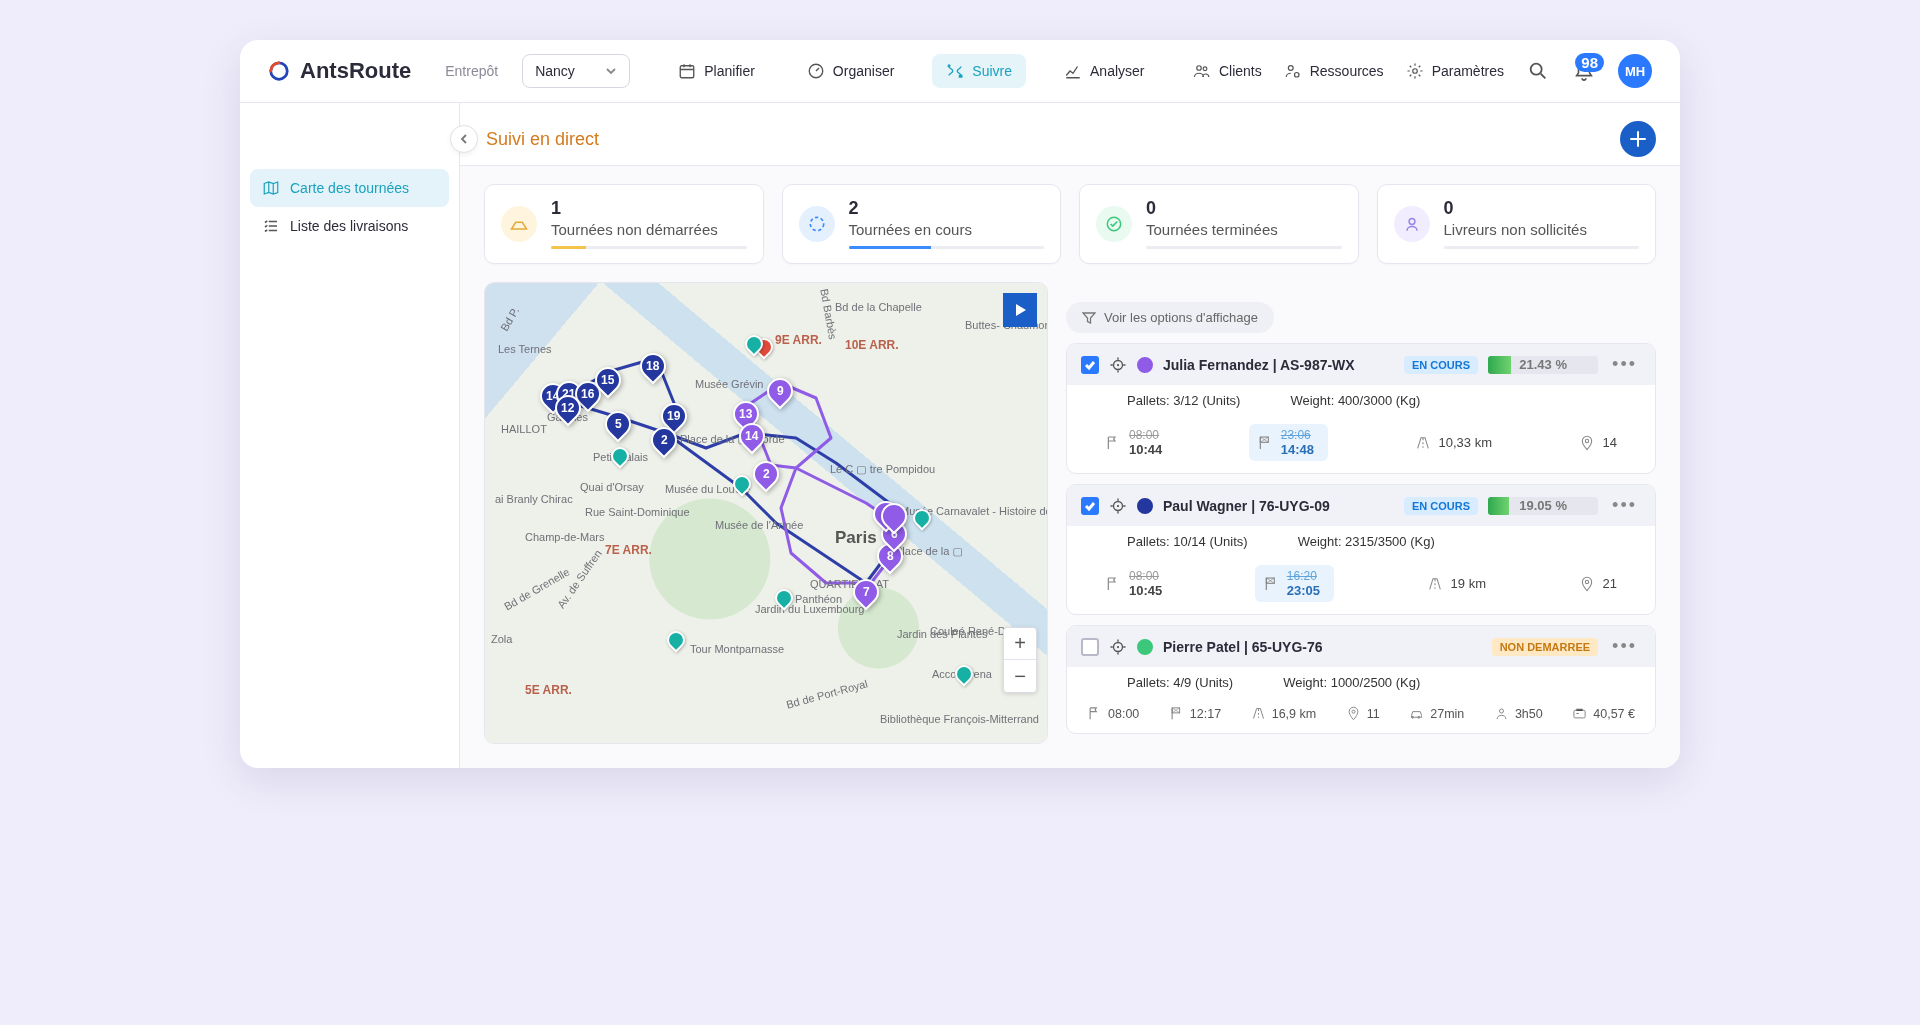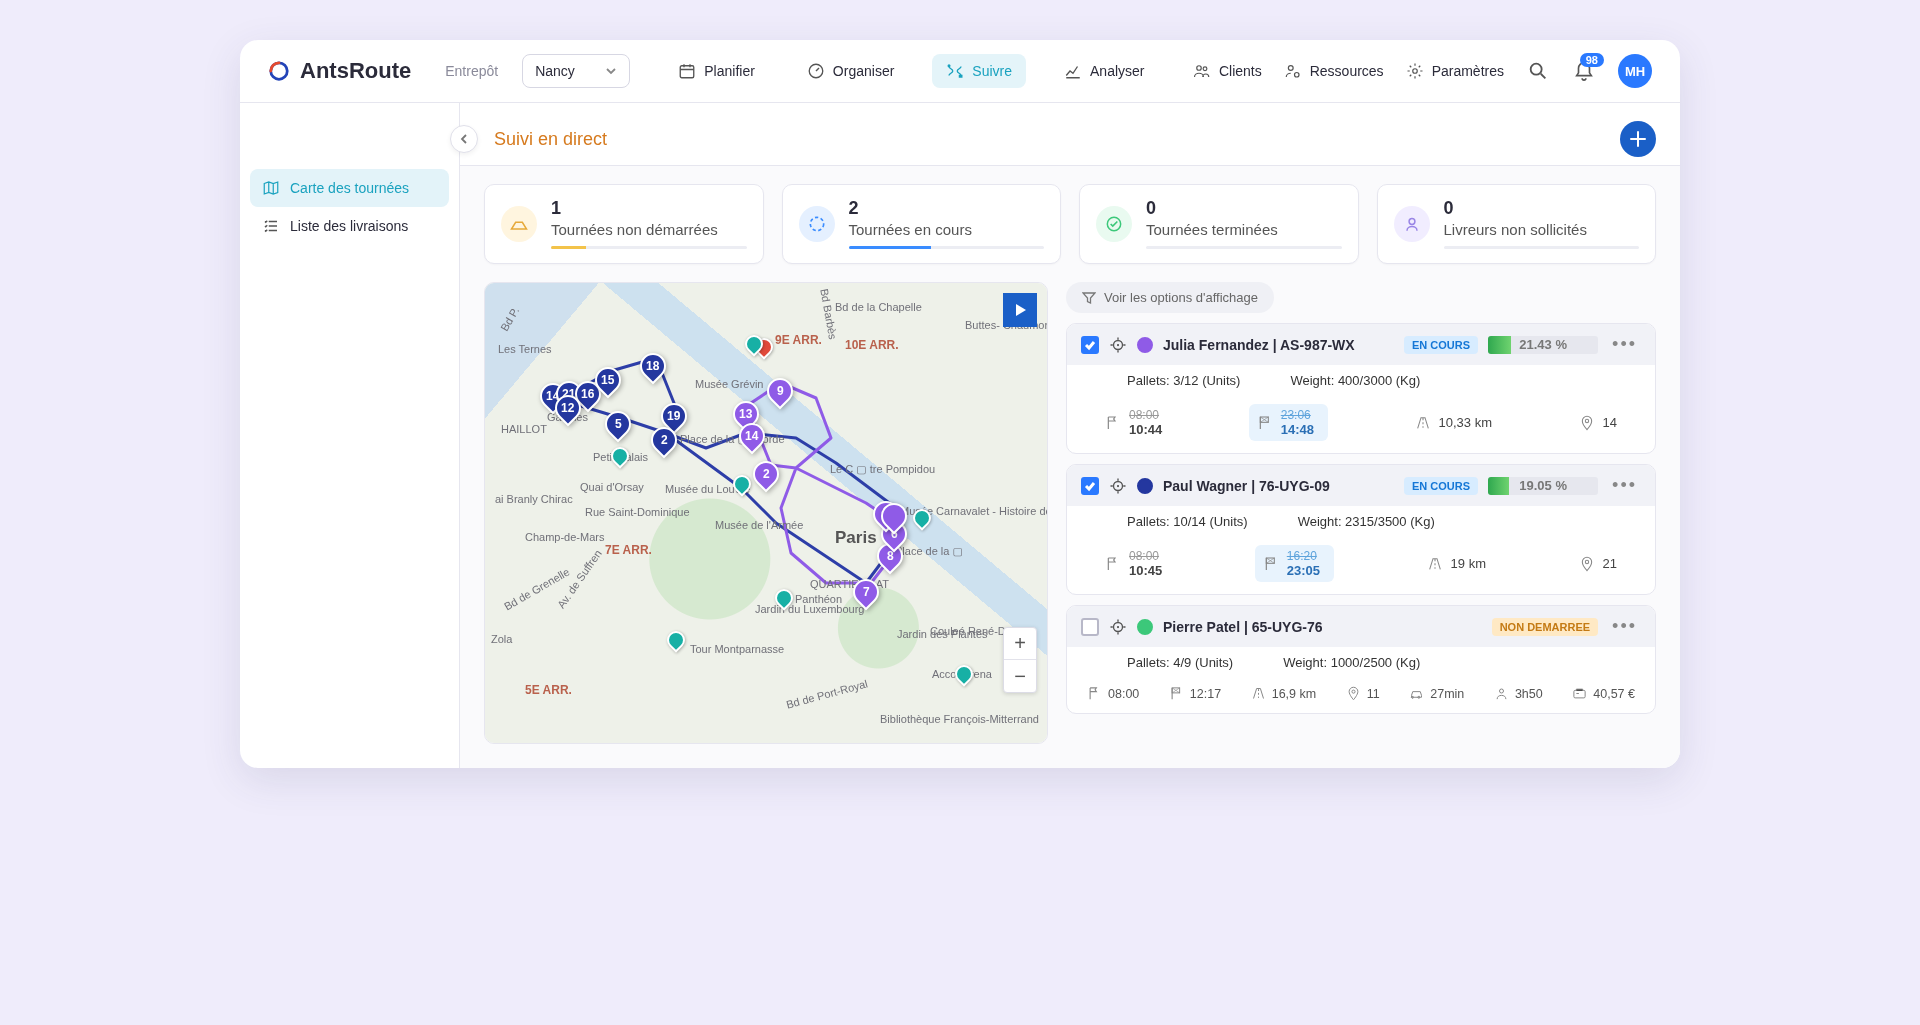--- a/index.html
+++ b/index.html
@@ -52,40 +52,40 @@
   .nav-item svg { width:18px; height:18px; }
   .nav-right { display:flex; align-items:center; gap:22px; }
   .nav-right .nav-item { padding:4px 0; }
   .icon-btn { width:24px; height:24px; display:flex; align-items:center; justify-content:center; position:relative;}
   .avatar {
     width:34px; height:34px; border-radius:50%; background:#2a79ff;
     color:#fff; font-weight:700; font-size:13px; display:flex; align-items:center; justify-content:center;
   }
   .badge {
     position:absolute; top:-6px; right:-8px;
-    background:#2a79ff; color:#fff; border-radius:10px; font-size:11px; font-weight:700;
+    background:#2a79ff; color:#fff; border-radius:10px; font-size:15px; font-weight:700;
     padding:1px 6px;
   }
 
   
   .body { display:flex; min-height:660px; }
   .sidebar {
     width:220px; border-right:1px solid var(--border); padding:18px 10px;
   }
   .side-link {
     display:flex; align-items:center; gap:10px; padding:10px 12px; border-radius:8px;
     font-size:14px;
   }
   .side-link.active { background:#e3f3f9; color:#1aa2bf; }
   .side-link svg { width:18px; height:18px; }
   .main { flex:1; display:flex; flex-direction:column; background:#fafafc; }
 
   
   .page-head {
-    display:flex; align-items:center; gap:16px; padding:18px 24px 8px;
+    display:flex; align-items:center; gap:8px; padding:18px 24px 8px;
     background:#fff; border-bottom:1px solid var(--border);
   }
   .back-btn {
     width:28px; height:28px; border-radius:50%; border:1px solid #e0e0ea;
     display:flex; align-items:center; justify-content:center; background:#fff;
     margin-left:-34px;
     box-shadow:0 2px 5px rgba(0,0,0,.06);
   }
   .page-title { color:#d67a1e; font-size:18px; font-weight:500; }
   .fab {
@@ -146,21 +146,21 @@
   .pin span { transform:rotate(45deg); }
   .poi { position:absolute; width:18px; height:18px; border-radius:50% 50% 50% 0; transform:rotate(-45deg); background:#17b0a5; border:2px solid #fff; box-shadow:0 1px 3px rgba(0,0,0,.3); }
   .poi.red { background:#e04a3a; }
   .maplabel { position:absolute; font-size:11px; color:#707078; white-space:nowrap; }
   .maplabel.arr { color:#b9614c; font-weight:600; font-size:12px; }
 
   
   .routes { position:absolute; inset:0; width:100%; height:100%; pointer-events:none; }
 
   
-  .panel { width:590px; display:flex; flex-direction:column; gap:10px; }
+  .panel { width:590px; display:flex; flex-direction:column; gap:10px;margin-top:20px; }
   .display-opts {
     align-self:flex-start; display:flex; align-items:center; gap:8px;
     background:#eff0f5; border-radius:20px; padding:8px 16px; font-size:13px; color:#666;
   }
 
   .route-card {
     background:#fff; border:1px solid var(--border); border-radius:10px; overflow:hidden;
   }
   .rc-head {
     display:flex; align-items:center; gap:10px; padding:10px 14px; background:#f1f2f7;

